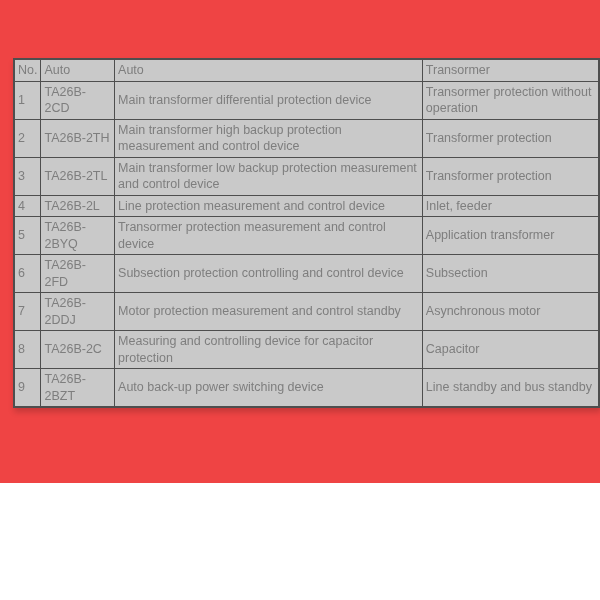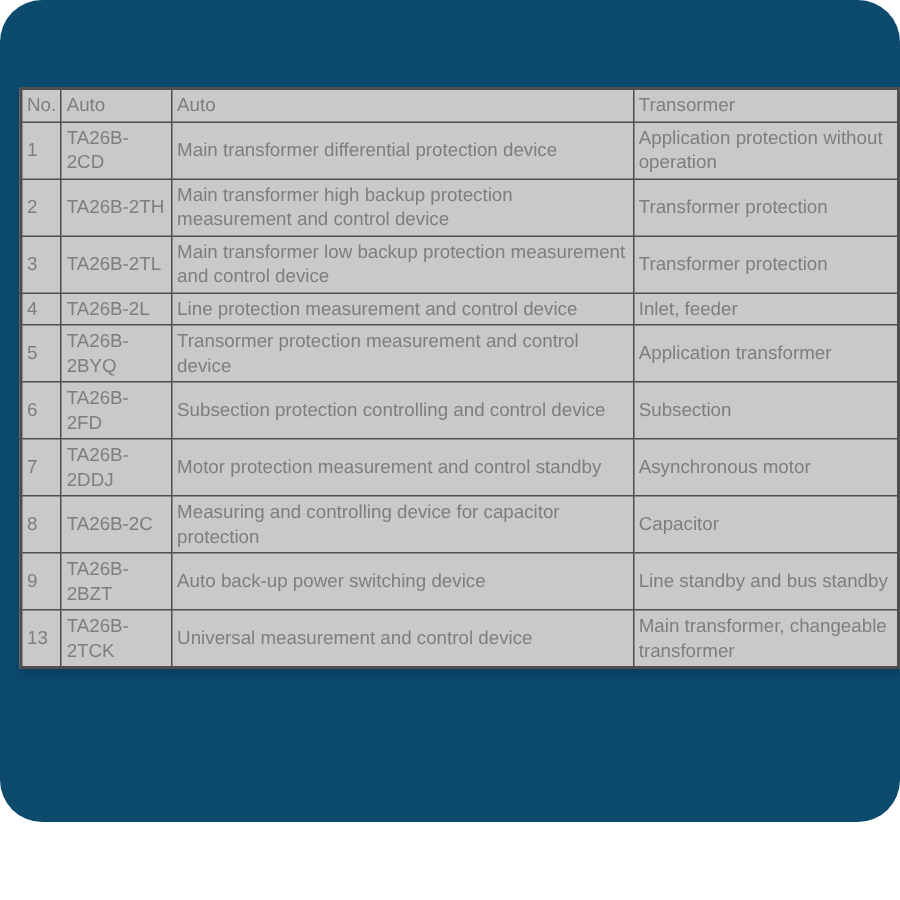--- a/index.html
+++ b/index.html
@@ -7,23 +7,22 @@
     padding: 0;
     width: 600px;
     height: 600px;
     background: #ffffff;
     font-family: "Liberation Sans", "DejaVu Sans", sans-serif;
     overflow: hidden;
   }
   .page {
     position: relative;
     width: 600px;
-    height: 548px;
-    background: #0c4a6e;
-    border-radius: 28px;
+    height: 483px;
+    background: #ef4444;
   }
   table.spec-table {
     position: absolute;
     left: 13px;
     top: 58px;
     border-collapse: collapse;
     table-layout: fixed;
     background: #c9c9c9;
     border: 2px solid #4e4e4e;
     box-shadow: 1px 4px 6px rgba(0,0,0,0.18);
@@ -69,21 +68,21 @@
         <th>Auto</th>
         <th>Transormer</th>
       </tr>
     </thead>
     <tbody id="spec-table-body">
   <tr>
     <td class="cell-no">1</td>
     <td class="cell-mode">TA26B-
 2CD</td>
     <td class="cell-item">Main transformer differential protection device</td>
-    <td class="cell-app">Application protection without operation</td>
+    <td class="cell-app">Transormer protection without operation</td>
   </tr>
 
   <tr>
     <td class="cell-no">2</td>
     <td class="cell-mode">TA26B-2TH</td>
     <td class="cell-item">Main transformer high backup protection measurement and control device</td>
     <td class="cell-app">Transformer protection</td>
   </tr>
 
   <tr>
@@ -135,22 +134,15 @@
     <td class="cell-no">9</td>
     <td class="cell-mode">TA26B-
 2BZT</td>
     <td class="cell-item">Auto back-up power switching device</td>
     <td class="cell-app">Line standby and bus standby</td>
   </tr>
 
 
 
 
-  <tr>
-    <td class="cell-no">13</td>
-    <td class="cell-mode">TA26B-
-2TCK</td>
-    <td class="cell-item">Universal measurement and control device</td>
-    <td class="cell-app">Main transformer, changeable transformer</td>
-  </tr>
 </tbody>
   </table>
 </div>
 
 </body></html>

